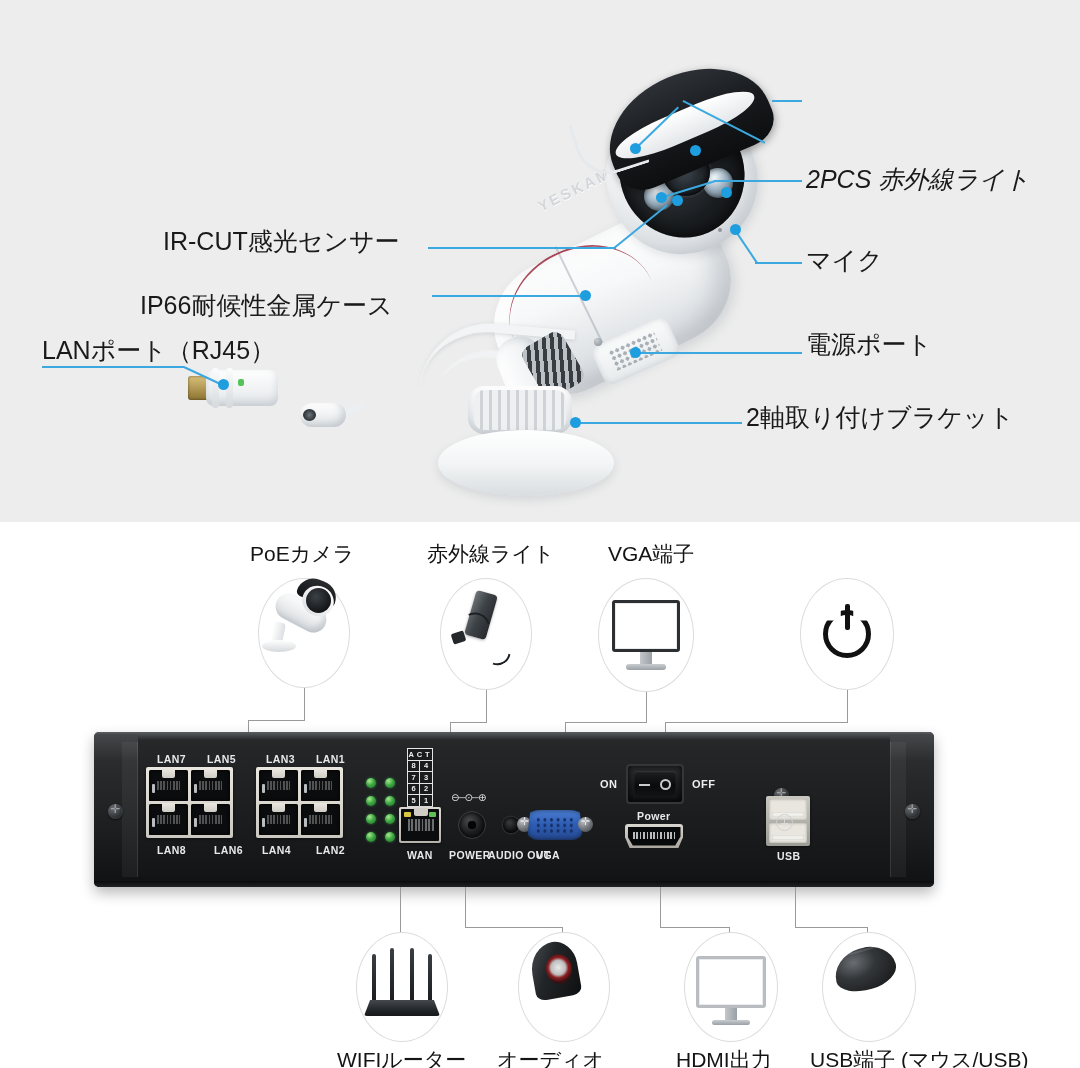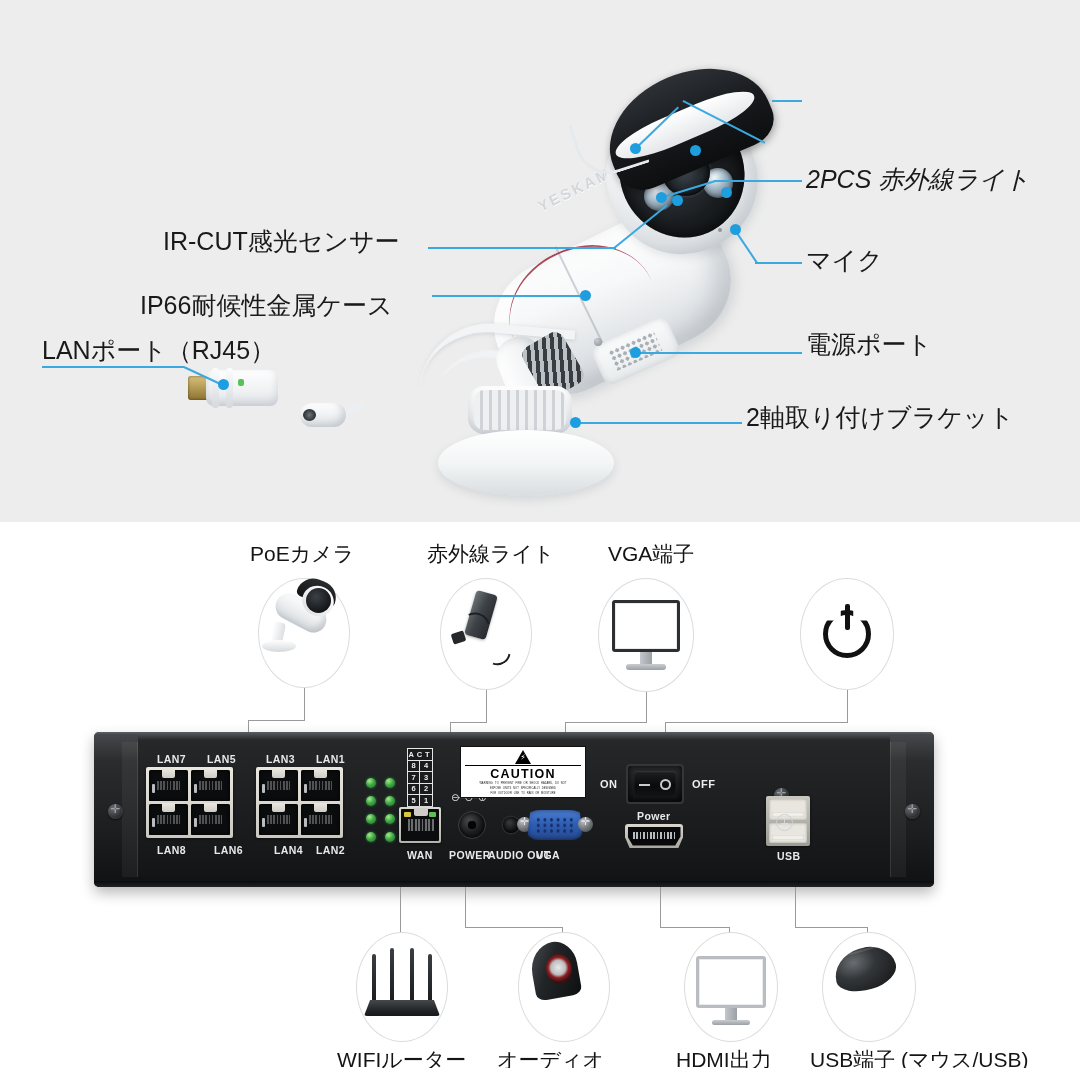--- a/index.html
+++ b/index.html
@@ -834,21 +834,21 @@
         <div class="rj-port">
             <i class="rj-sidepin"></i>
           </div>
         <div class="rj-port">
             <i class="rj-sidepin"></i>
           </div>
       </div>
 
       <div class="port-label" style="left:63px;  top:112px;">LAN8</div>
       <div class="port-label" style="left:120px; top:112px;">LAN6</div>
-      <div class="port-label" style="left:180px; top:112px;">LAN4</div>
+      <div class="port-label" style="left:168px; top:112px;">LAN4</div>
       <div class="port-label" style="left:222px; top:112px;">LAN2</div>
 
       <div class="led-col" style="left:272px; top:46px;">
         <i class="led"></i>
         <i class="led"></i>
         <i class="led"></i>
         <i class="led"></i>
         <i class="led"></i>
         <i class="led"></i>
         <i class="led"></i>
@@ -887,27 +887,20 @@
       </div>
       <div class="port-label" style="left:313px; top:117px;">WAN</div>
 
       <div class="polarity" style="left:357px; top:60px;">⊖─⊙─⊕</div>
       <div class="dcjack" style="left:364px; top:79px;"></div>
       <div class="port-label" style="left:355px; top:117px;">POWER</div>
 
       <div class="audio-jack" style="left:409px; top:85px;"></div>
       <div class="port-label" style="left:394px; top:117px;">AUDIO OUT</div>
 
-      <div class="caution" style="left:366px; top:14px; width:126px;">
-        <div class="caution-tri"></div>
-        <div class="caution-title">CAUTION</div>
-        <div class="caution-fine">WARNING: TO PREVENT FIRE OR SHOCK HAZARD, DO NOT</div>
-        <div class="caution-fine">EXPOSE UNITS NOT SPECIFICALLY DESIGNED</div>
-        <div class="caution-fine">FOR OUTDOOR USE TO RAIN OR MOISTURE</div>
-      </div>
 
       <div class="vga" style="left:423px; top:78px;">
         <div class="vga-screw l"></div>
         <div class="vga-body"></div>
         <div class="vga-pins"></div>
         <div class="vga-screw r"></div>
       </div>
       <div class="port-label" style="left:442px; top:117px;">VGA</div>
 
       <div class="onoff-text" style="left:506px; top:46px;">ON</div>

